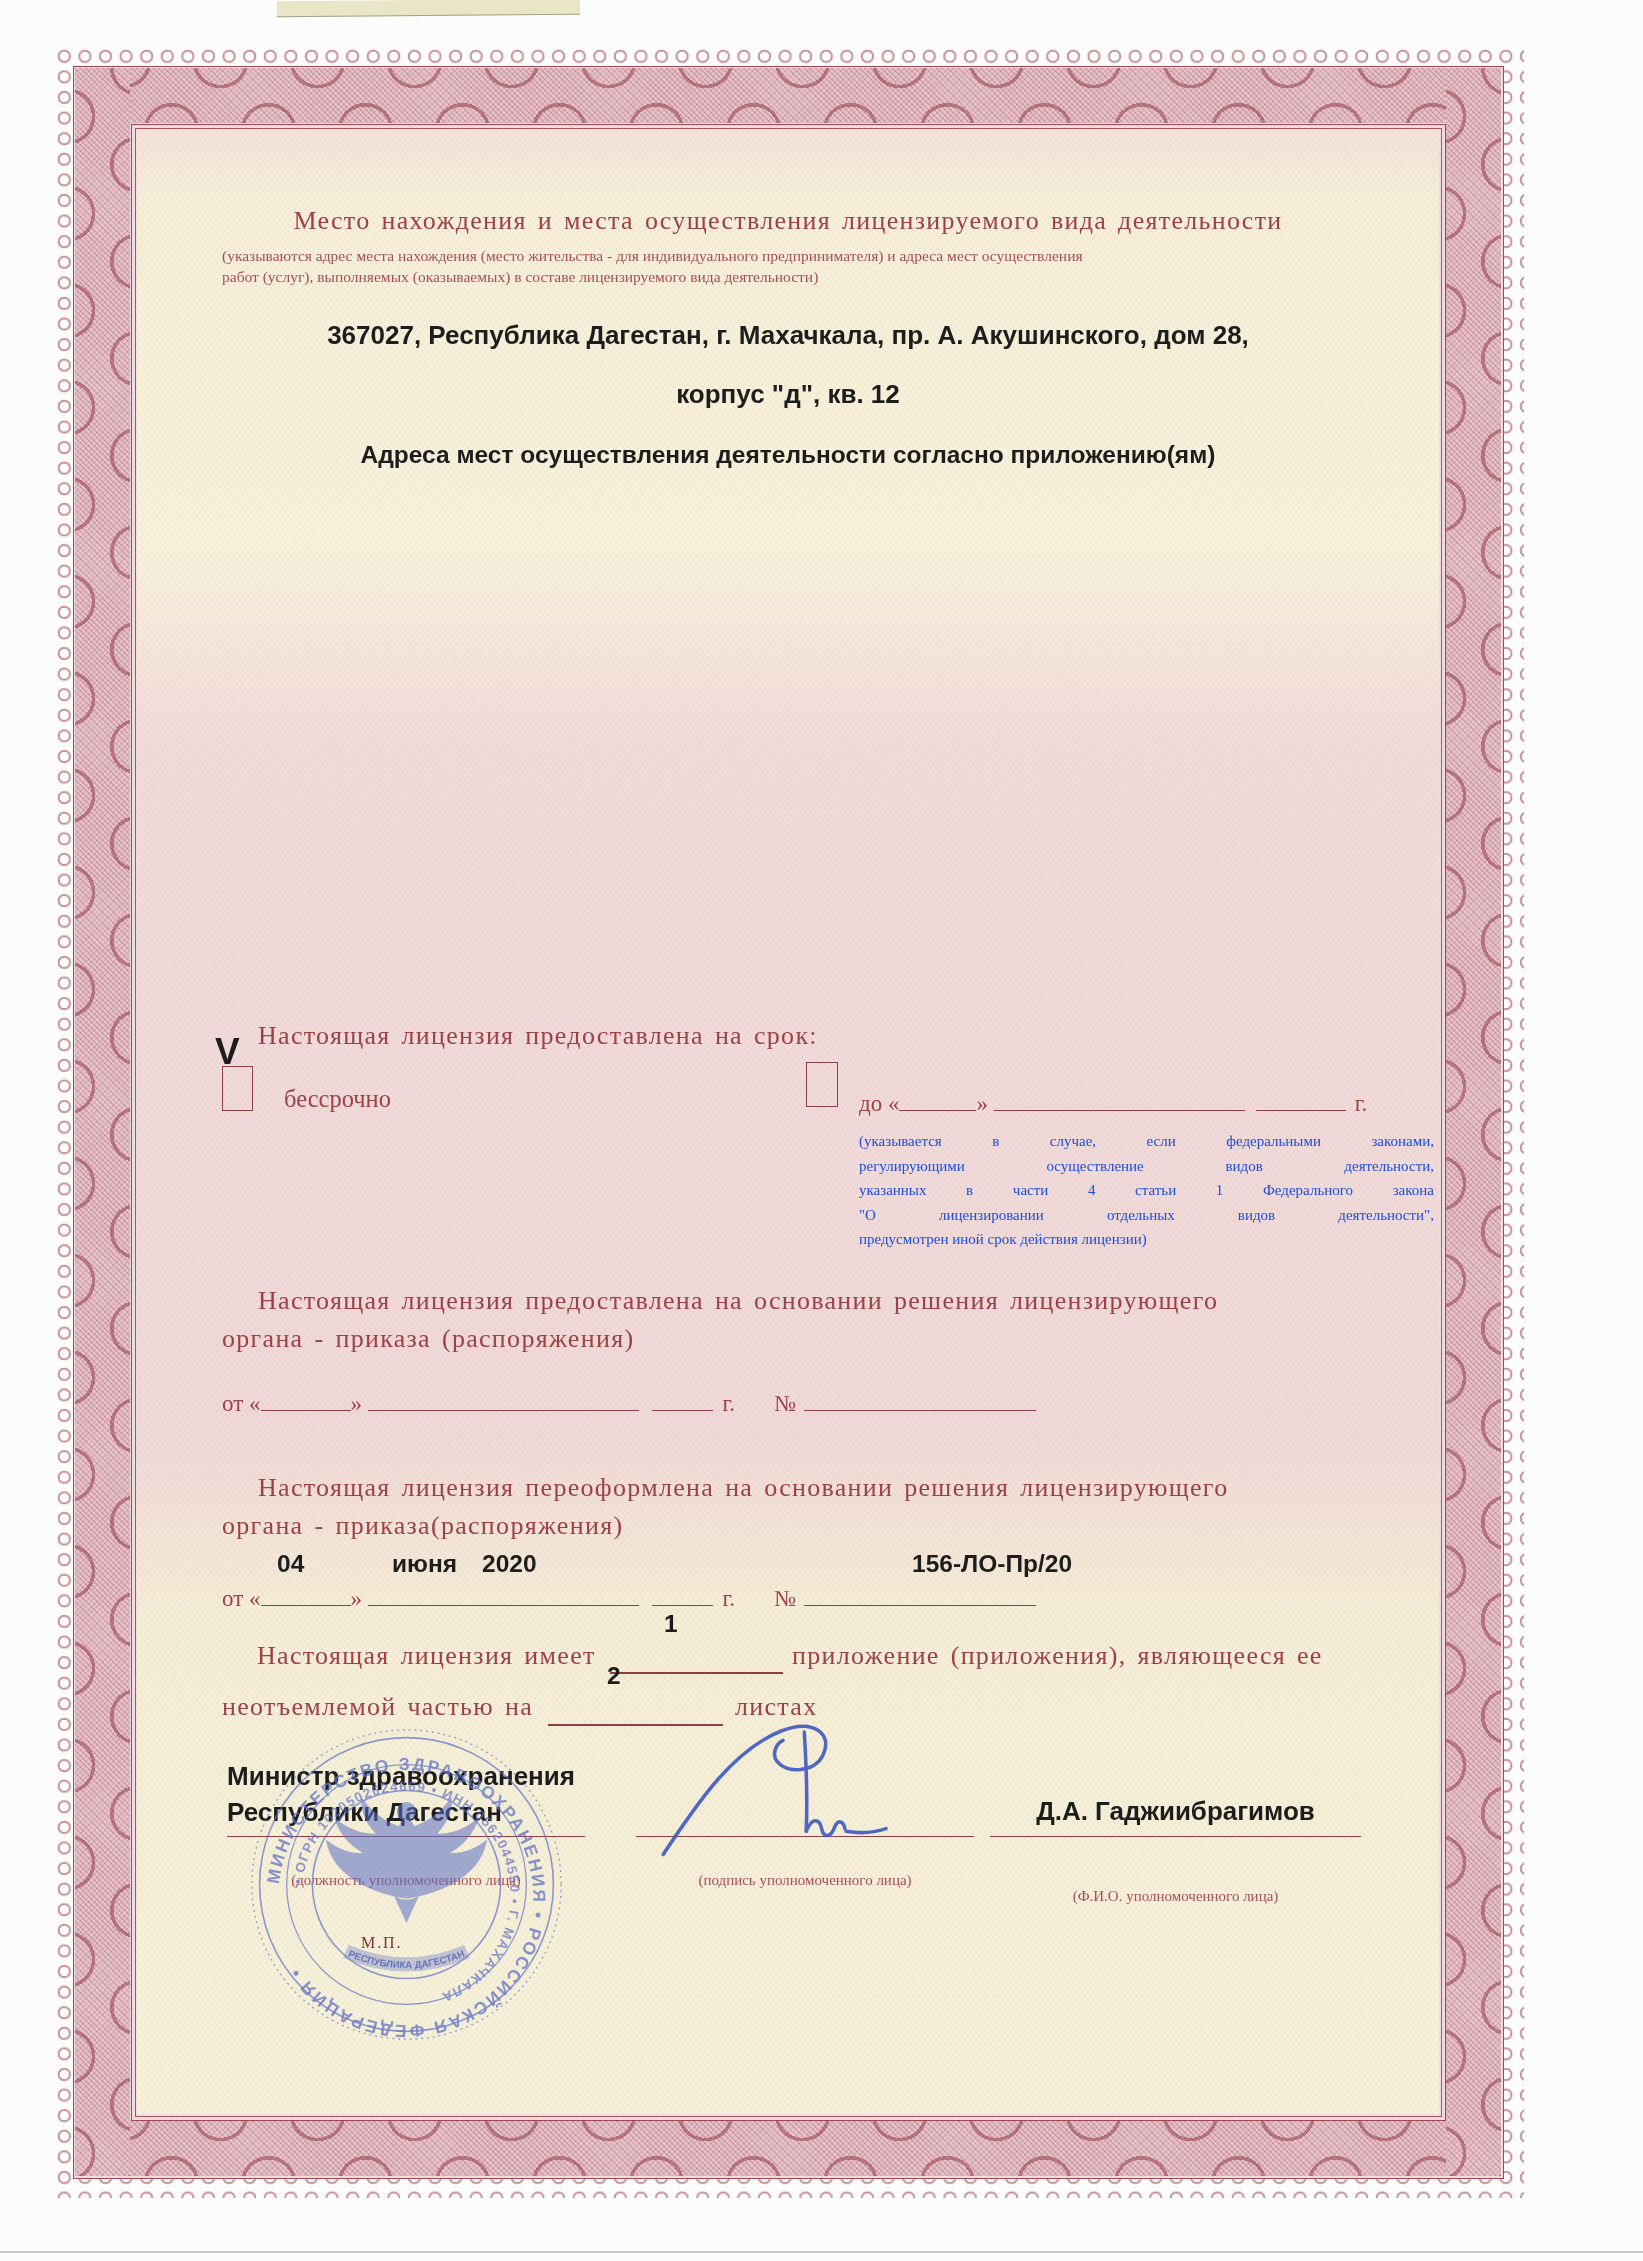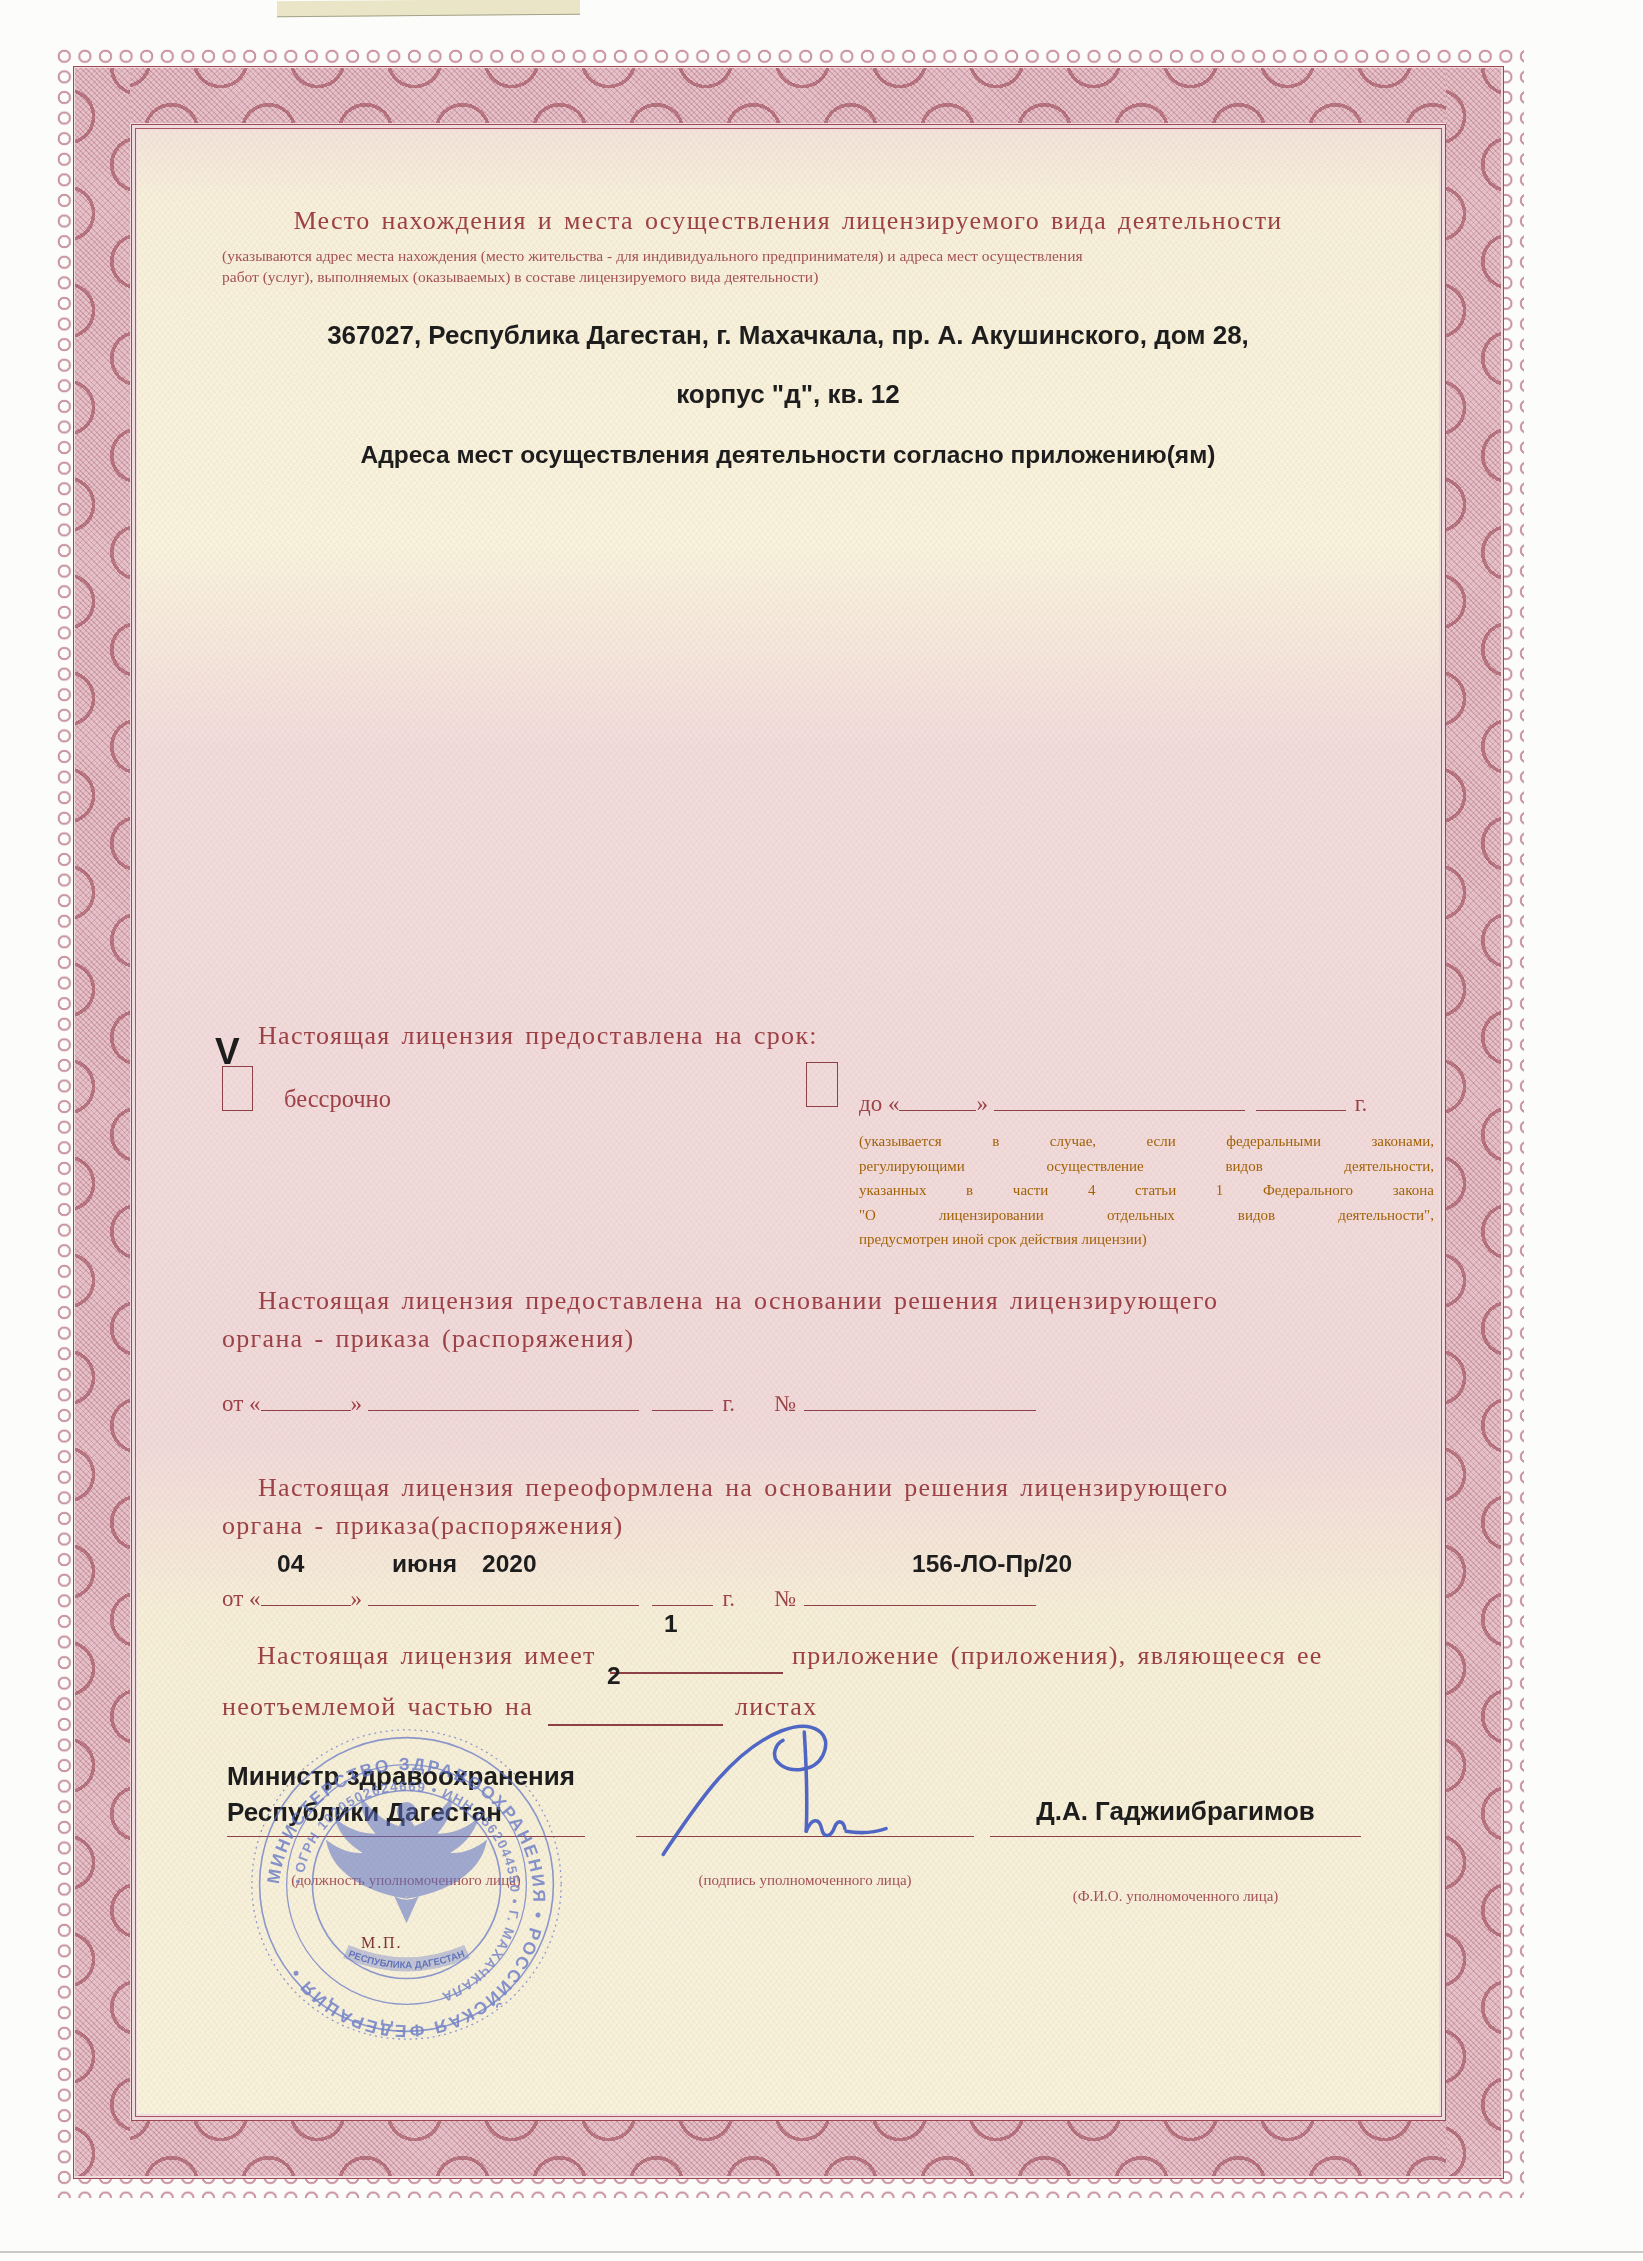--- a/index.html
+++ b/index.html
@@ -50,21 +50,21 @@
   .content-bg::after { content:""; position:absolute; inset:0;
     background:
       repeating-linear-gradient(52deg,  rgba(190,120,130,.05) 0 1.3px, transparent 1.3px 4.5px),
       repeating-linear-gradient(-52deg, rgba(190,120,130,.05) 0 1.3px, transparent 1.3px 4.5px); }
 
   
   .t { position:absolute; z-index:6; }
   .red-serif  { color:#9c4146; font-family:"Liberation Serif", serif; }
   .head-red   { font-size:26px; letter-spacing:1.3px; word-spacing:3.2px; line-height:1.25; }
   .small-red  { color:#a35156; font-size:15.5px; line-height:20px; }
-  .note-red   { color:#a16207; font-size:15px; line-height:24.5px; }
+  .note-red   { color:#1d4ed8; font-size:15px; line-height:24.5px; }
   .bold-black { font-family:"Liberation Sans", sans-serif; font-weight:700; color:#1d1d1d; }
   .center     { text-align:center; }
   .form-red   { font-size:23px; color:#9c4146; white-space:nowrap; }
   .u { display:inline-block; border-bottom:1.3px solid #8d4046; height:1.0em; vertical-align:baseline; } .ml10{margin-left:6.4px} .ml12{margin-left:7.7px} .ml14{margin-left:9px}
   .ml16{margin-left:10.3px} .ml20{margin-left:13px} .ml60{margin-left:39px}
   .note-line { width:575px; text-align:justify; text-align-last:justify; }
   .note-last { text-align-last:left; }
   .checkbox { position:absolute; z-index:6; border:1.3px solid #8d4046; background:transparent; }
   .rule { position:absolute; z-index:6; background:#8d4046; height:1.3px; }
   .sigline-label { text-align:center; font-size:15px; color:#a35156;margin-top:28px; }

